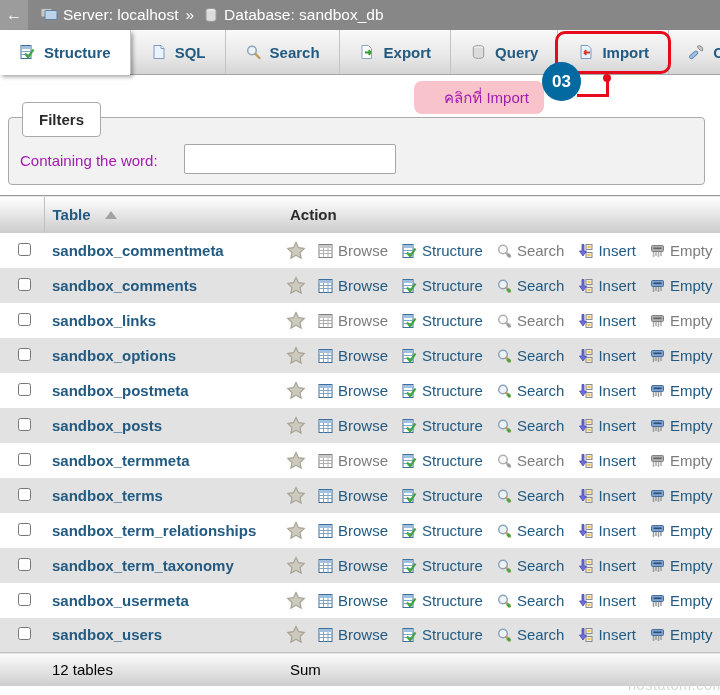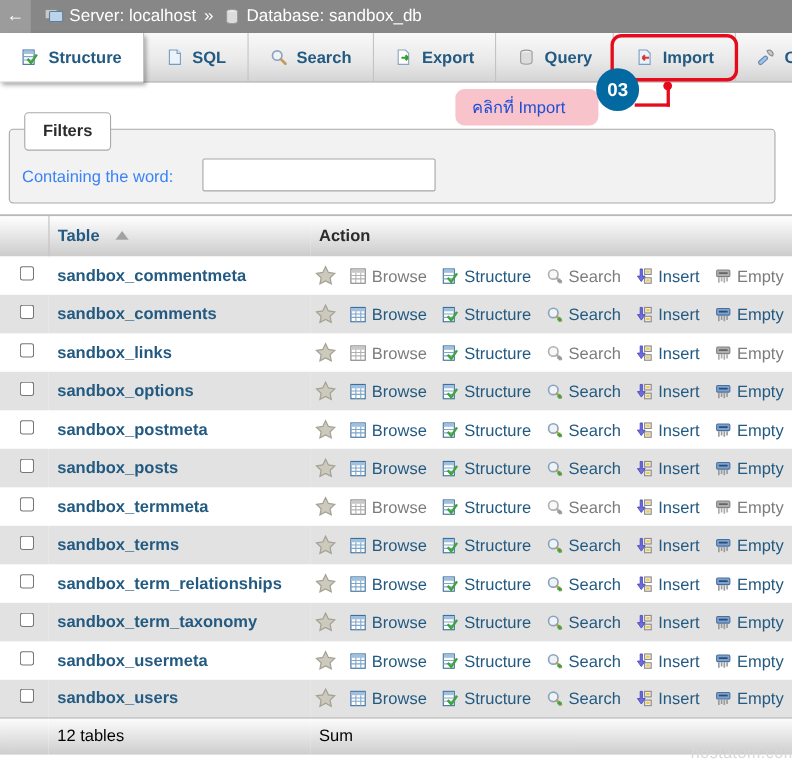--- a/index.html
+++ b/index.html
@@ -29,33 +29,33 @@
               border:3px solid #e50b1c; border-radius:10px; pointer-events:none; }
   .tic { width:17px; height:16px; }
 
   
   .connector-dot { position:absolute; left:603px; top:74px; width:8px; height:8px;
                    border-radius:50%; background:#e50b1c; z-index:5; }
   .connector-v { position:absolute; left:606px; top:78px; width:3px; height:19px; background:#e50b1c; z-index:5; }
   .connector-h { position:absolute; left:577px; top:94px; width:32px; height:3px; background:#e50b1c; z-index:5; }
   .callout { position:absolute; left:414px; top:81px; width:130px; height:33px; background:#f8c3cb;
              border-radius:8px; display:flex; align-items:center; padding-left:15px;
-             font-size:15px; color:#1d4ed8; z-index:4; }
+             font-size:15px; color:#a21caf; z-index:4;justify-content:center; }
   .step-badge { position:absolute; left:542px; top:62px; width:39px; height:39px; border-radius:50%;
                 background:#0369a1; color:#fff; font-weight:bold; font-size:17px;
                 display:flex; align-items:center; justify-content:center; z-index:6; }
 
   
   .filters-box { position:absolute; left:8px; top:117px; width:697px; height:68px;
                  background:#f2f2f2; border:1px solid #a9a9a9; border-radius:4px; }
   .filters-legend { position:absolute; left:22px; top:102px; width:79px; height:35px;
                     background:#fff; border:1px solid #a9a9a9; border-radius:4px;
                     font-size:15px; font-weight:bold; color:#2b2b2b;
                     display:flex; align-items:center; justify-content:center; z-index:3; }
-  .filters-label { position:absolute; left:20px; top:152px; font-size:15px; color:#3b82f6; }
+  .filters-label { position:absolute; left:20px; top:152px; font-size:15px; color:#a21caf; }
   .filters-input { position:absolute; left:184px; top:144px; width:212px; height:30px;
                    border:1px solid #a6a6a6; border-radius:2px; background:#fff; font-size:14px; padding:0 6px; }
 
   
   .tables-list { position:absolute; left:0; top:195px; width:800px; border-collapse:collapse;
                  table-layout:fixed; font-size:15px; }
   .tables-list thead th { height:37px; background:linear-gradient(#ffffff,#cbcbcb);
                           border-top:1px solid #979797; text-align:left; font-weight:bold; }
   .tables-list thead th.h-check { border-right:1px solid #bfbfbf; }
   .h-table-link { color:#235a81; text-decoration:none; cursor:pointer; margin-left:8px; }

